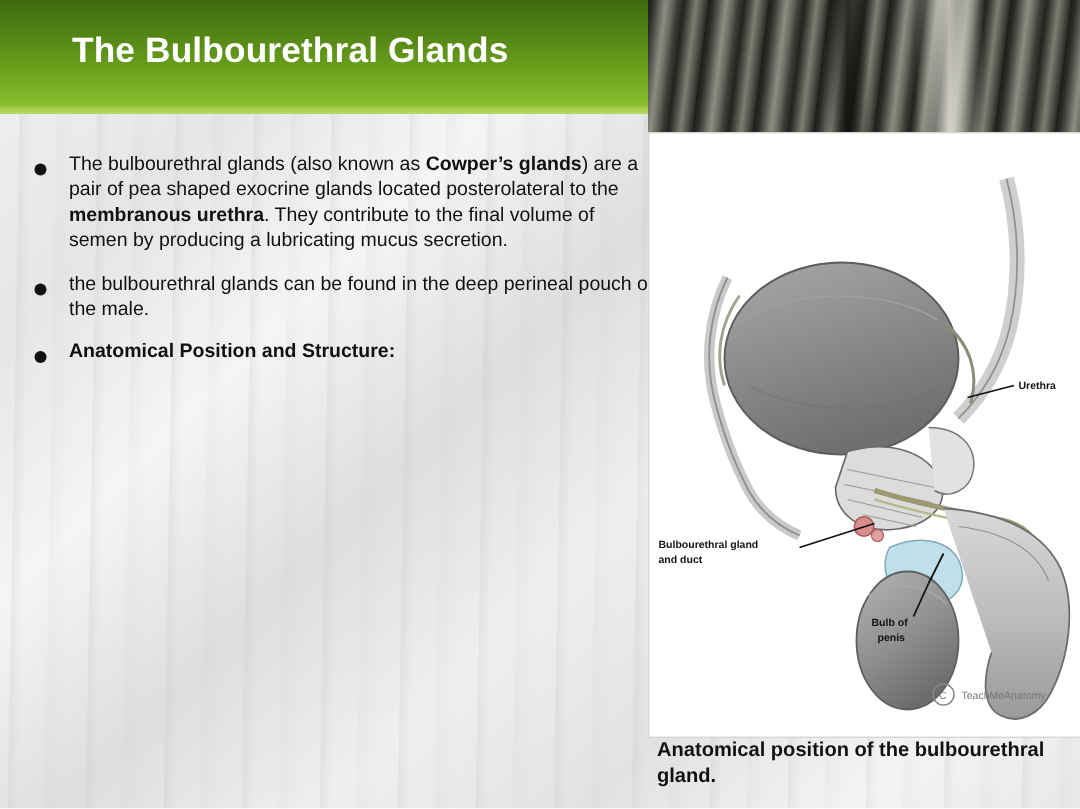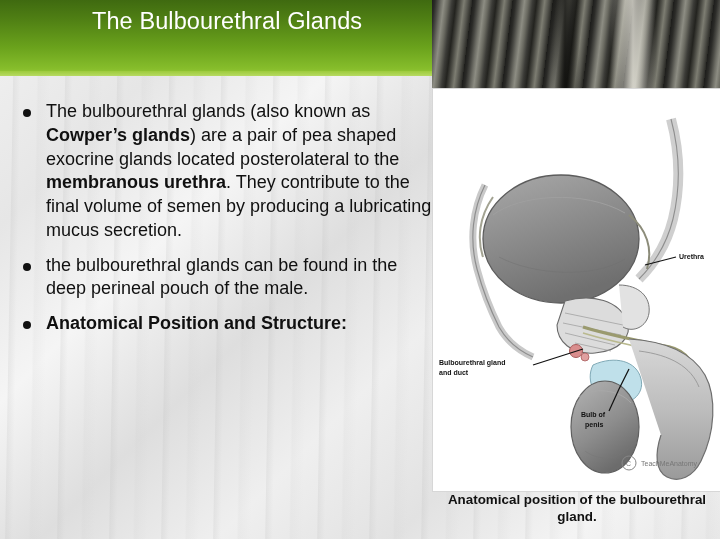--- a/index.html
+++ b/index.html
@@ -53,28 +53,27 @@
   .header-taper {
     position: absolute;
     left: 440px; top: 0;
     width: 0; height: 0;
     border-top: 76px solid #6aa21c;
     border-right: 26px solid transparent;
   }
   .slide-title {
     position: absolute;
     left: 48px;
-    top: 8px;
+    top: 20px;
     width: 400px;
     color: #ffffff;
     font-size: 23.5px;
-    font-weight: normal;
+    font-weight: bold;
     letter-spacing: 0.1px;
     line-height: 1.15;
-    margin-left: 44px;
   }
   
   .bark-photo {
     position: absolute;
     left: 432px;
     top: 0;
     width: 288px;
     height: 88px;
     overflow: hidden;
     background: #5b5b57;
@@ -112,42 +111,41 @@
   .bullet-row .dot {
     position: absolute;
     left: 9px;
     top: 9px;
     width: 8px;
     height: 8px;
     background: #111111;
     border-radius: 50%;
   }
   .bullet-text {
-    font-size: 18px;
+    font-size: 13px;
     line-height: 1.32;
     color: #101010;
   }
   .bullet-text b { font-weight: bold; }
   
   .figure-box {
     position: absolute;
     left: 432px;
     top: 88px;
     width: 288px;
     height: 402px;
     background: #ffffff;
     border: 1px solid #d7d7d7;
     overflow: hidden;
   }
   .fig-caption {
     position: absolute;
     left: 438px;
     top: 492px;
     width: 278px;
-    text-align: center;
     font-size: 13.4px;
     font-weight: bold;
     color: #111111;
     line-height: 1.25;
   }
   .fig-svg { display: block; }
   .label-text {
     font-family: "Liberation Sans", sans-serif;
     font-size: 7px;
     fill: #111111;

